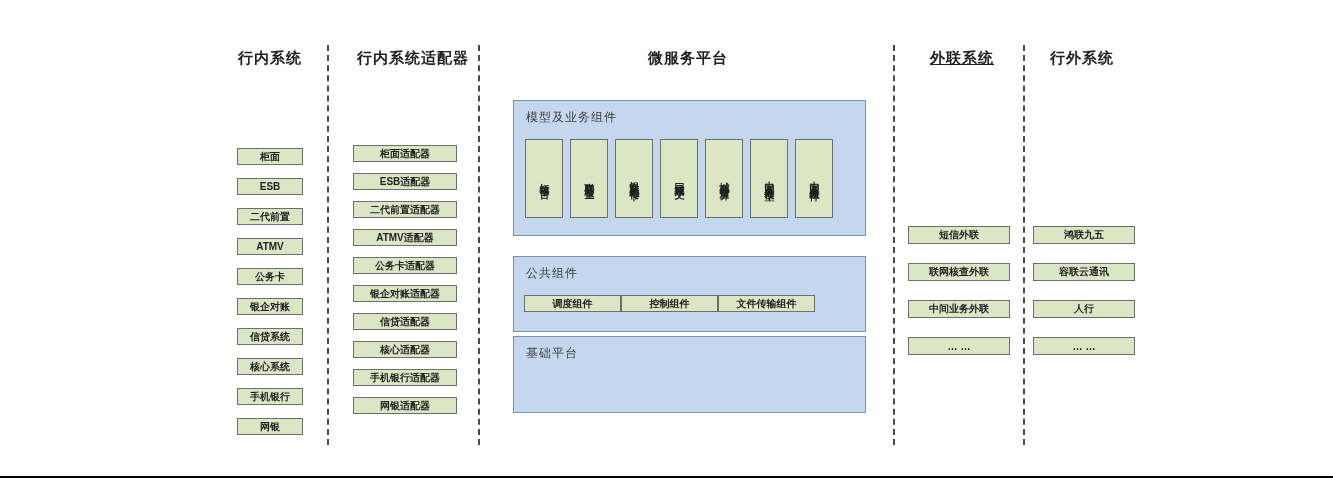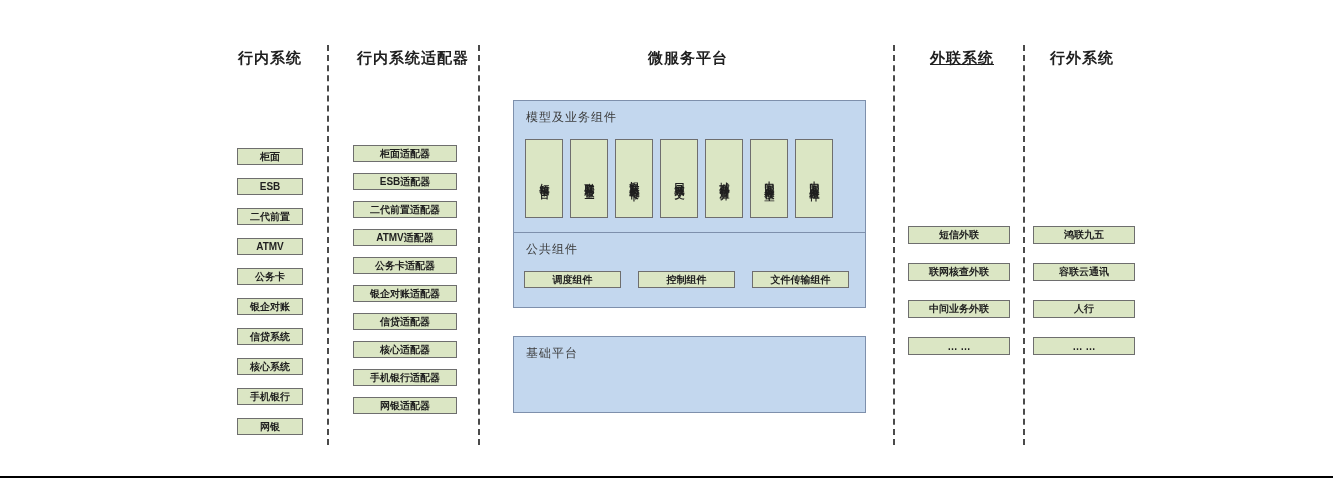--- a/index.html
+++ b/index.html
@@ -78,21 +78,21 @@
   
   .panel {
     position: absolute;
     left: 513px;
     width: 353px;
     box-sizing: border-box;
     background: var(--panel-fill, #c3d7ee);
     border: 1px solid var(--panel-border, #7e90ac);
   }
   .panel1 { top: 100px; height: 136px; }
-  .panel2 { top: 232px; height: 76px; padding-left: 40px; }
+  .panel2 { top: 256px; height: 76px; padding-left: 40px; }
   .panel3 { top: 336px; height: 77px; }
   .panel-title {
     position: absolute;
     left: 12px;
     top: 8px;
     font-size: 12px;
     color: #3c3c3c;
     letter-spacing: 1px;
     white-space: nowrap;
   }
@@ -109,21 +109,20 @@
     text-orientation: upright;
     letter-spacing: 2px;
     font-size: 10px;
     font-weight: bold;
   }
   .panel-row {
     position: absolute;
     left: 10px;
     top: 38px;
     display: flex;
-    gap: 17px;
   }
   .panel-row .gbox { width: 97px; }
   .panel2 .panel-row .gbox { height: 17px; }
   .panel3 .panel-row .gbox { height: 18px; }
 
   
   .bottom-rule {
     position: absolute;
     left: 0;
     top: 476px;

